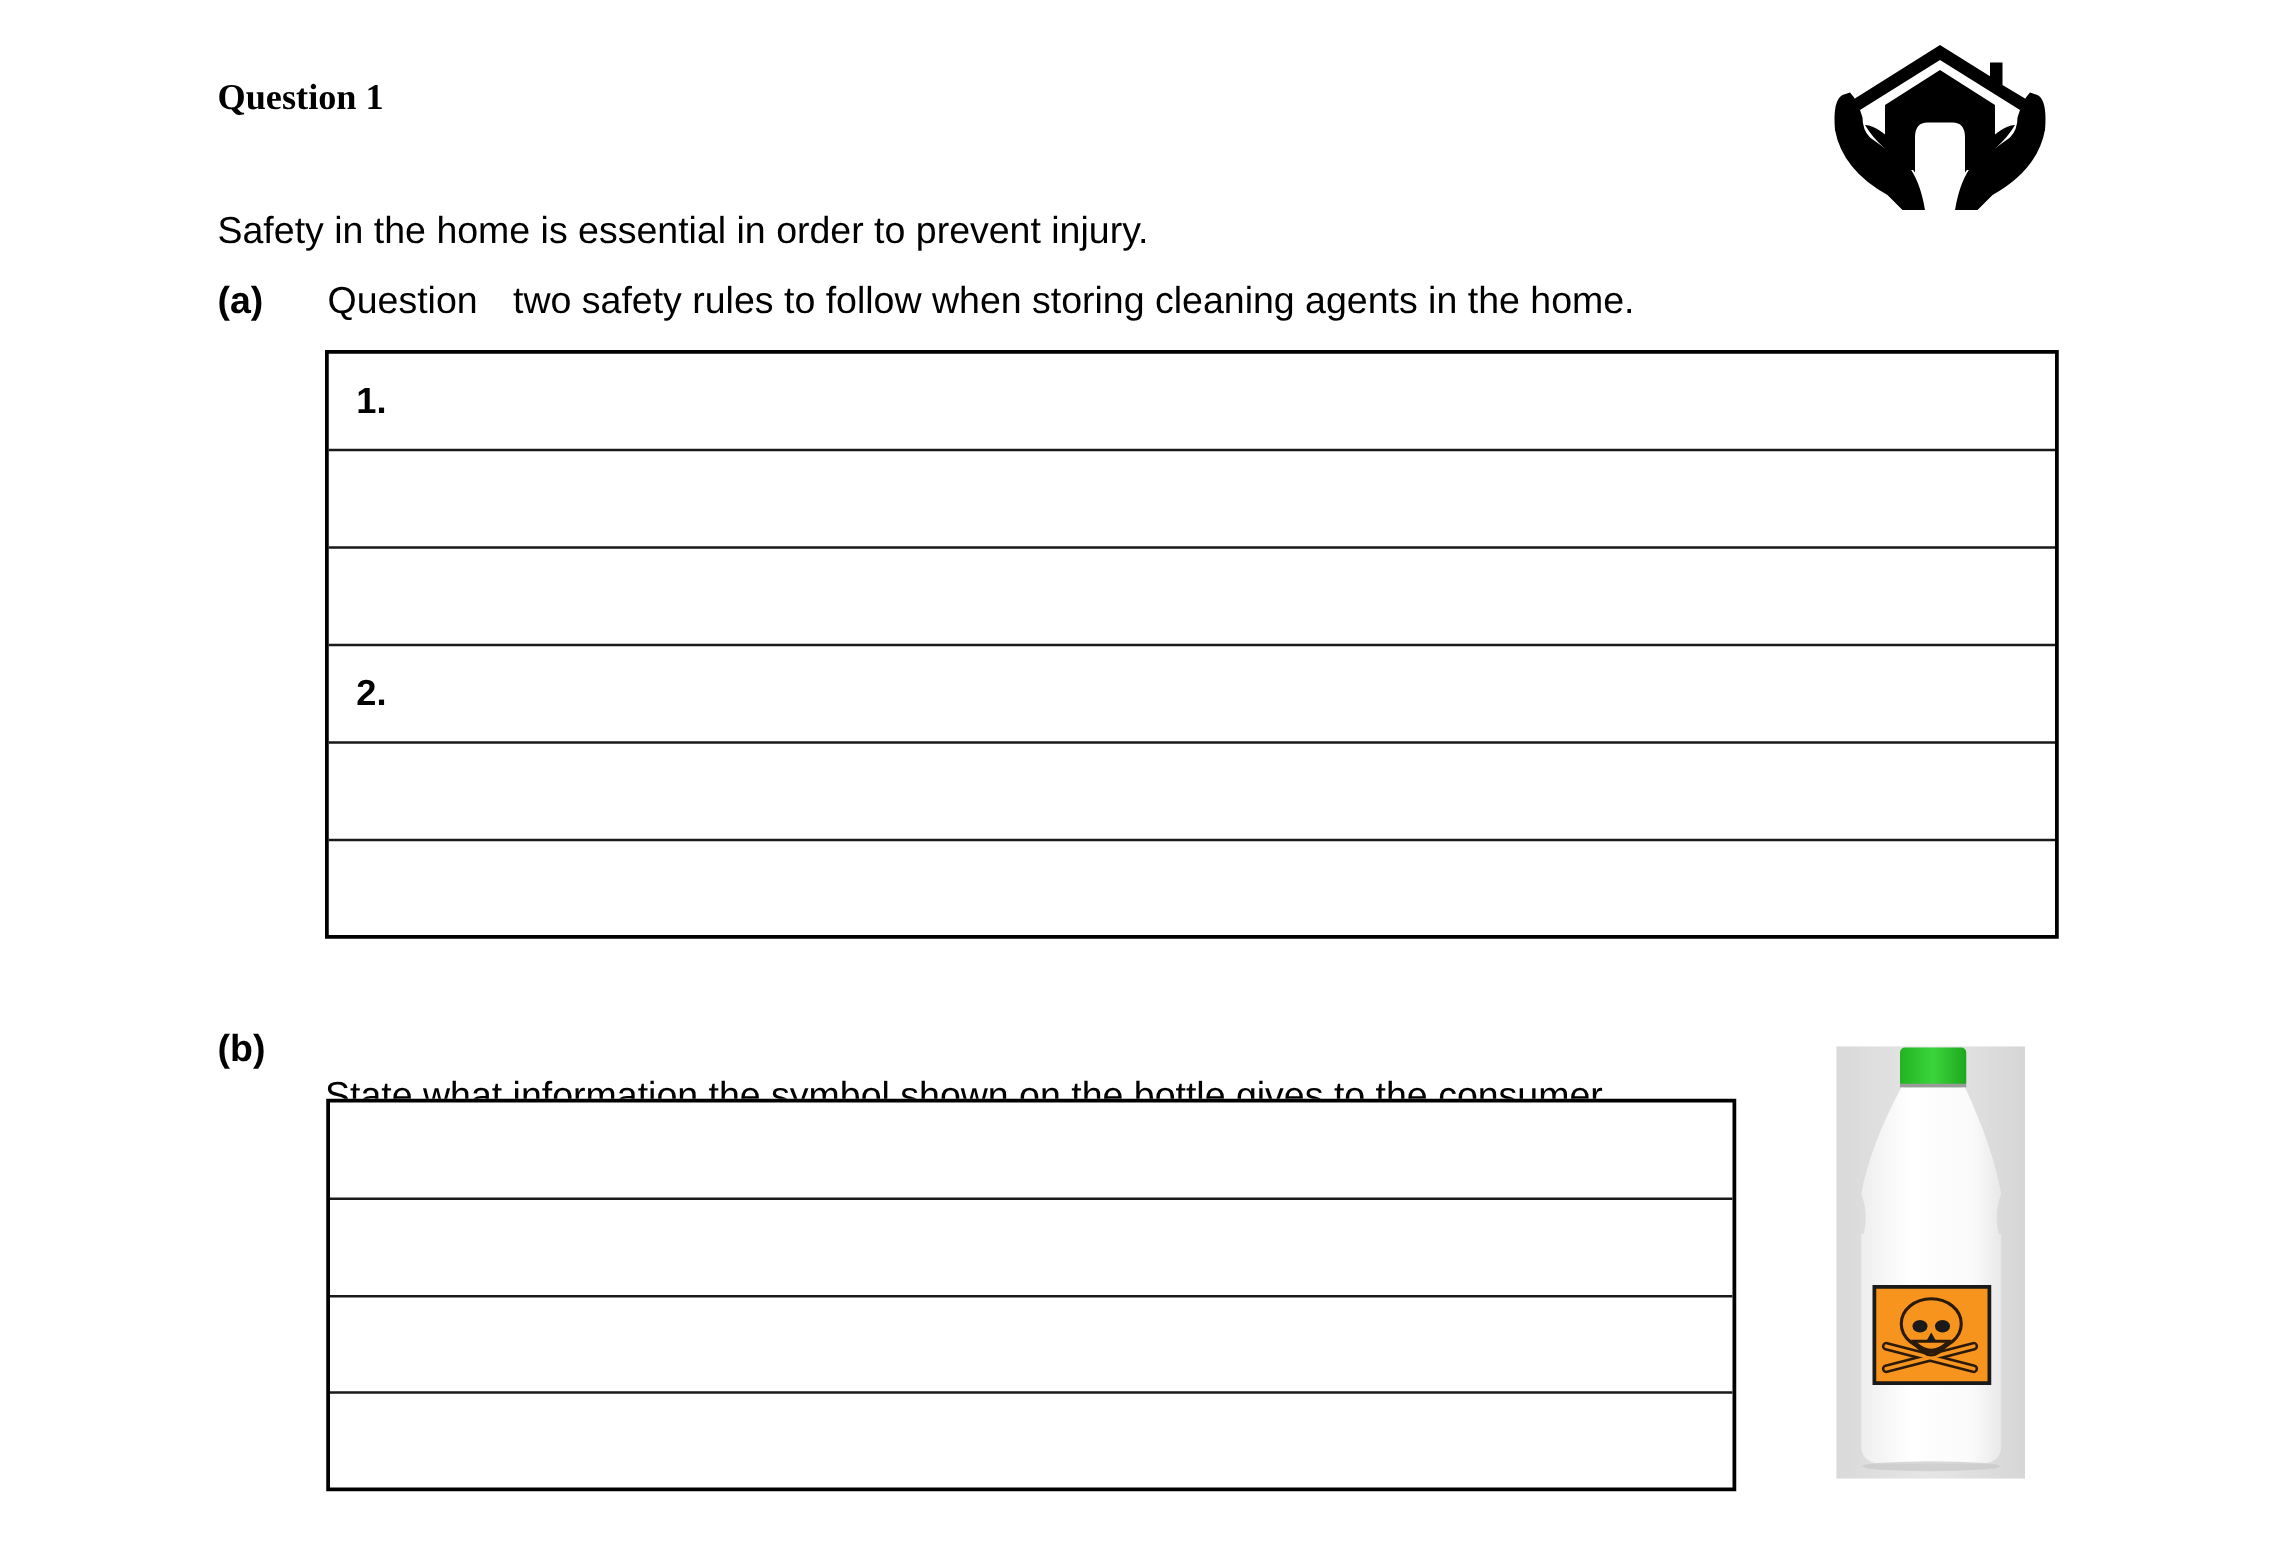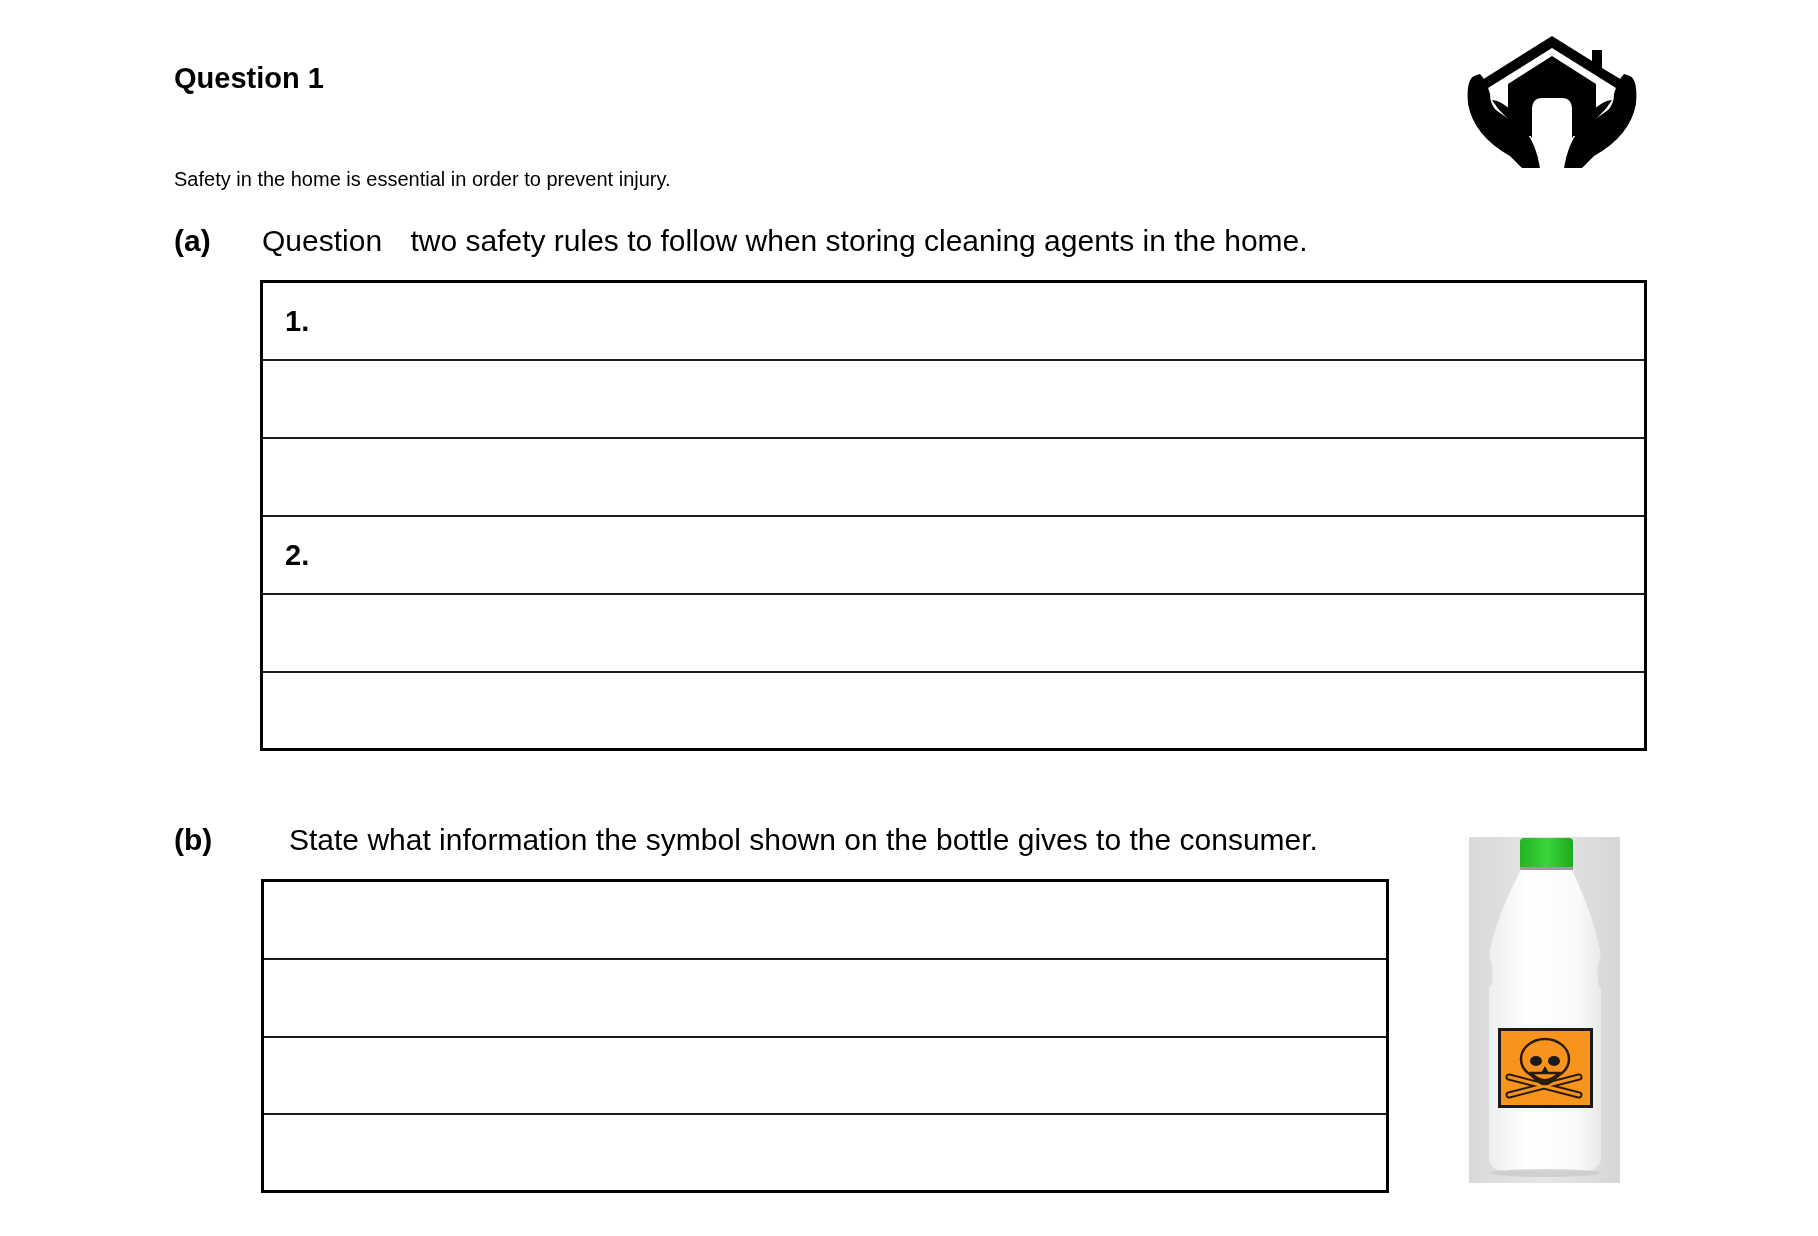--- a/index.html
+++ b/index.html
@@ -1,20 +1,20 @@
 <!DOCTYPE html>
 <html><head>
 <meta charset="utf-8">
 <style>
   html, body { margin:0; padding:0; background:#ffffff; }
   body { width:1818px; height:1236px; position:relative; overflow:hidden;
          font-family:"Liberation Sans", "DejaVu Sans", sans-serif; color:#000; }
   .abs { position:absolute; }
-  .title { left:174px; top:62px; font-size:29px; font-weight:bold; white-space:nowrap; }
-  .intro { left:174px; top:168px; font-size:20px; white-space:nowrap; }
+  .title { left:174px; top:62px; font-size:29px; font-weight:bold; white-space:nowrap;font-family:Liberation Serif, serif; }
+  .intro { left:174px; top:168px; font-size:30px; white-space:nowrap; }
   .part-label { font-size:30px; font-weight:bold; white-space:nowrap; }
   .part-text { font-size:30px; white-space:nowrap; }
   .part-text b { font-weight:normal;margin-left:20px; }
   .answer-box { border:3px solid #000; box-sizing:border-box; background:#fff; }
   .answer-line { box-sizing:border-box; border-bottom:2px solid #1a1a1a; position:relative; }
   .answer-line:last-child { border-bottom:none; }
   .line-num { position:absolute; left:22px; top:22px; font-size:29px; font-weight:bold; }
   .icon svg { display:block; }
 </style>
 </head>
@@ -57,21 +57,21 @@
   </div>
   <div class="answer-line" style="height:78px;">
     <span class="line-num"></span>
   </div>
   <div class="answer-line" style="height:77px;">
     <span class="line-num"></span>
   </div>
 </div>
 
 <div class="abs part-label" style="left:174px; top:823px;">(b)</div>
-<div class="abs part-text" style="left:260px; top:823px;margin-left:29px;">State what information the symbol shown on the bottle gives to the consumer.</div>
+<div class="abs part-text" style="left:260px; top:860px;">State what information the symbol shown on the bottle gives to the consumer.</div>
 
 <div class="abs answer-box" style="left:261px; top:879px; width:1128px; height:314px;">
   <div class="answer-line" style="height:78px;"></div>
   <div class="answer-line" style="height:78px;"></div>
   <div class="answer-line" style="height:77px;"></div>
   <div class="answer-line" style="height:75px;"></div>
 </div>
 
 <div class="abs" style="left:1469px; top:837px; width:151px; height:346px;">
   <svg width="151" height="346" viewBox="0 0 151 346">

